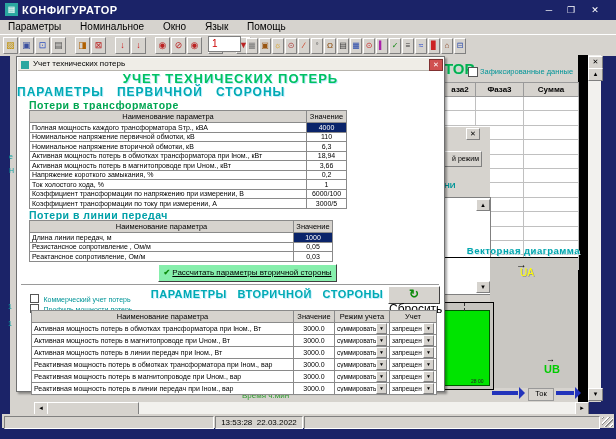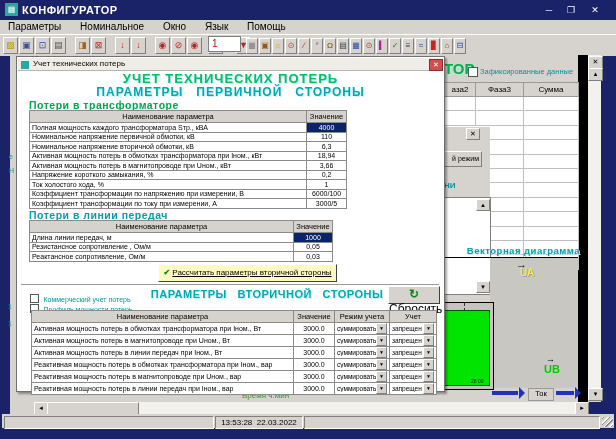--- a/index.html
+++ b/index.html
@@ -39,21 +39,21 @@
   
   .statusbar{left:2px;top:414px;width:612px;height:14px}
   .status-panel{top:416px;height:11px;font-size:8px;line-height:11px}
   .grip{left:602px;top:417px;width:11px;height:10px;
         background:repeating-linear-gradient(135deg,#fff 0 1px,#888 1px 2px,rgba(0,0,0,0) 2px 4px)}
   
   .tor{left:444px;top:60px;font-size:15px;font-weight:bold;color:#00b050;text-shadow:1px 1px 0 #b8e8d0}
   .cb-box{width:8px;height:8px;background:#fff;border:1px solid #555}
   .teal-label{color:#009598;font-size:7.5px}
   .bg-grid{left:444px;top:82px;width:134px;border-collapse:collapse;table-layout:fixed;background:#fff}
-  .bg-grid th{background:#d6d3ce;font-weight:normal;font-size:8px;height:11px;border:1px solid #9a9a9a;overflow:hidden}
+  .bg-grid th{background:#d6d3ce;font-weight:bold;font-size:8px;height:11px;border:1px solid #9a9a9a;overflow:hidden}
   .bg-grid td{height:11.4px;border:1px solid #c0c0c0}
   .panel-close{width:12px;height:10px;background:#d6d3ce;border:1px solid;border-color:#fff #808080 #808080 #fff;
                font-size:7px;text-align:center;line-height:9px}
   .mode-btn{left:438px;top:151px;width:40px;height:14px;background:#d6d3ce;border:1px solid;
             border-color:#fff #808080 #808080 #fff;font-size:7px;text-align:right;padding-right:2px;line-height:13px}
   .listbox{left:438px;top:197px;width:51px;height:96px;background:#fff;border:1px solid #808080}
   .vector-title{left:446px;top:245px;width:134px;text-align:right;font-size:9.5px;font-weight:bold;
                 color:#00a6ae;letter-spacing:.5px;text-shadow:1px 1px 0 #cfeef2}
   .diagram{left:490px;top:258px;width:88px;height:130px;background:#c9c7c2}
   .ua{color:#ffff00;font-weight:normal;font-size:10px;text-shadow:1px 1px 0 #999}
@@ -63,35 +63,35 @@
   
   .dialog{left:16px;top:56px;width:427px;height:334px;background:#fff;border:1px solid #707070;
           box-shadow:2px 2px 2px rgba(0,0,0,.35);z-index:5}
   .dlg-title{left:1px;top:1px;width:425px;height:12px;background:#efede7;border-bottom:1px solid #b8b5ae;
              font-size:8px;line-height:12px;color:#000}
   .dlg-icon{left:3px;top:3px;width:8px;height:8px;background:#2aa7a0}
   .dlg-close{left:412px;top:2px;width:12px;height:10px;background:#d05050;color:#fff;font-size:7px;
              text-align:center;line-height:9px;border:1px solid #803030}
   .h1{left:0;top:14px;width:427px;text-align:center;font-size:13px;font-weight:bold;color:#00c261;
       letter-spacing:1px;white-space:pre;text-shadow:1px 1px 0 #bfe9ff}
-  .h2{left:0;top:28px;width:427px;text-align:center;font-size:12px;font-weight:bold;color:#00aab4;
+  .h2{left:0;top:28px;width:427px;text-align:left;font-size:12px;font-weight:bold;color:#00aab4;
       letter-spacing:1px;white-space:pre;text-shadow:1px 1px 0 #c9f0ff}
   .sec-title{text-align:left;font-weight:bold;font-size:10.5px;letter-spacing:.5px}
   .green{color:#00a651}.teal{color:#00a0a8}
   .ptable{border-collapse:collapse;table-layout:fixed;width:100%;background:#fff}
   .ptable th{background:#d6d3ce;font-weight:normal;font-size:7.5px;border:1px solid #8a8a8a;height:9px;overflow:hidden}
   .ptable td{border:1px solid #8a8a8a;font-size:7px;padding:0 2px;height:8.5px;overflow:hidden;white-space:nowrap}
   .t3 td{height:9.4px;font-size:7px}
   .val{text-align:center;padding:0}
   .sel{background:#0a246a;color:#fff}
   .dd{display:flex;align-items:center;height:100%}
   .dd .txt{flex:1;overflow:hidden;white-space:nowrap;font-size:6.5px}
   .dd .btn{width:9px;height:9px;background:#d6d3ce;border:1px solid;border-color:#fff #808080 #808080 #fff;
            font-size:5px;line-height:8px;text-align:center}
-  .calc-btn{left:141px;top:207px;width:177px;height:16px;background:#fef9c3;border:1px solid;
+  .calc-btn{left:141px;top:207px;width:177px;height:16px;background:#86efac;border:1px solid;
             border-color:#fff #404040 #404040 #fff;font-size:8px;text-align:center;line-height:15px}
   .calc-btn .lbl{text-decoration:underline}
   .chk{font-size:7px;color:#009598;white-space:nowrap}
   .h3{left:100px;top:231px;width:300px;text-align:center;font-size:11px;font-weight:bold;color:#00aab4;
       letter-spacing:.5px;white-space:pre;text-shadow:1px 1px 0 #c9f0ff}
   .reset-btn{left:371px;top:229px;width:50px;height:16px;background:#d6d3ce;border:1px solid;
              border-color:#fff #404040 #404040 #fff;font-size:12px;text-align:center;line-height:15px}
   .divider{left:4px;top:227px;width:418px;height:0;border-top:1px solid #9a9a9a;border-bottom:1px solid #fff}
   .timebar{left:16px;top:390px;width:428px;height:12px;background:#d6d3ce;border-top:1px solid #404040}
 </style>

